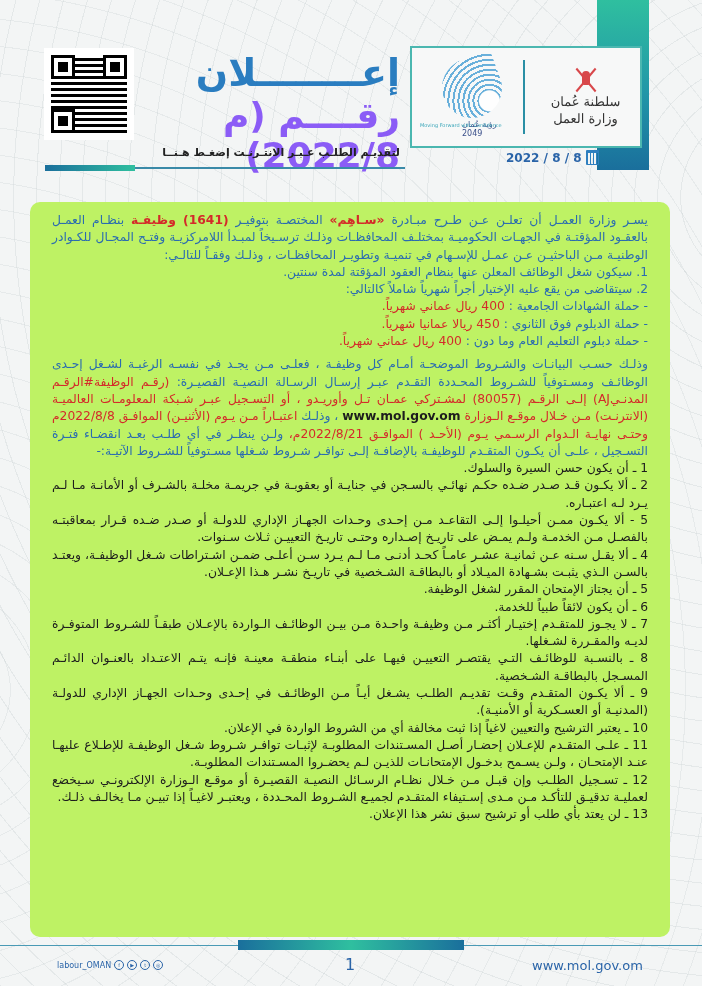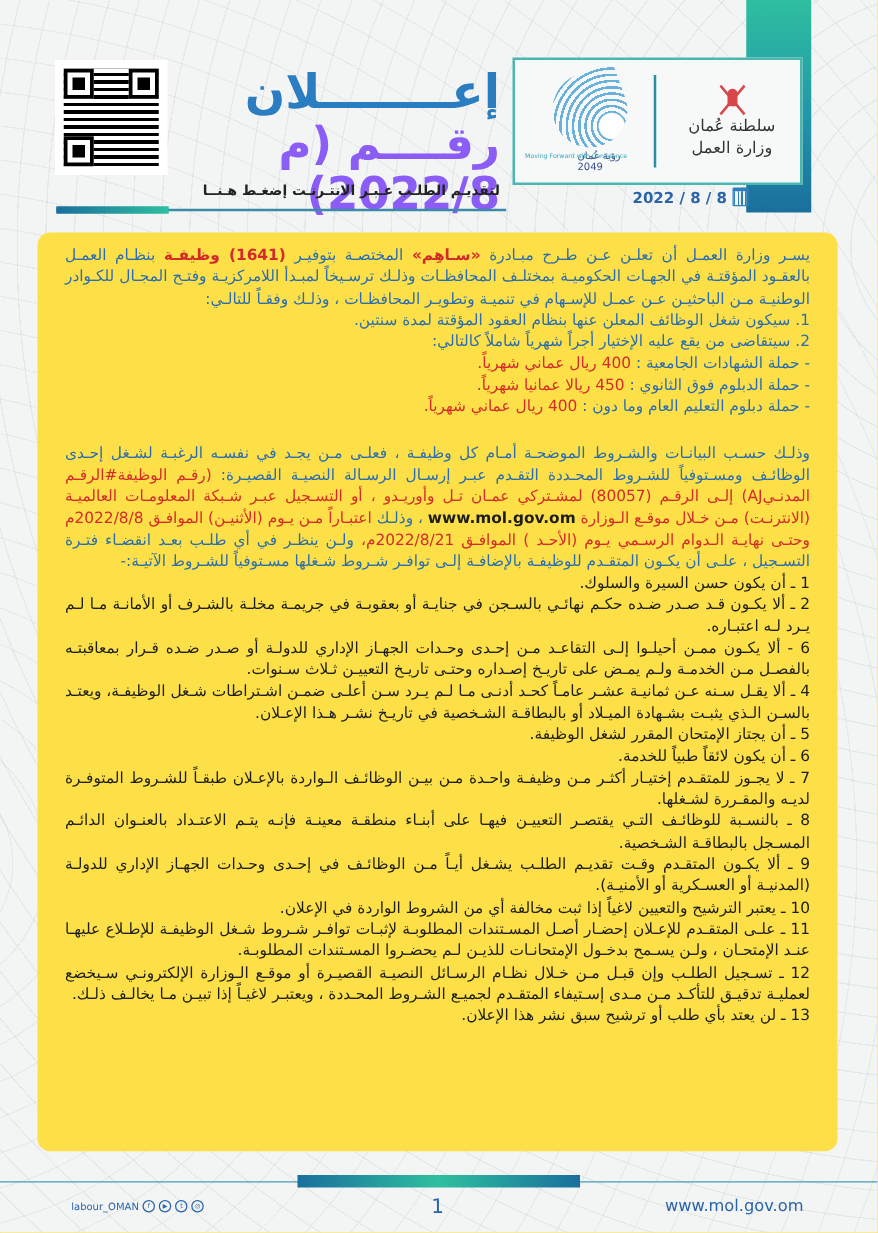--- a/index.html
+++ b/index.html
@@ -96,31 +96,31 @@
   }
   .qr-inner {
     width: 76px; height: 78px; position: relative;
     background:
       repeating-linear-gradient(0deg, #000 0 3px, transparent 3px 6px),
       repeating-linear-gradient(90deg, rgba(255,255,255,0.6) 0 4px, transparent 4px 7px);
   }
   .qr-finder { position: absolute; width: 18px; height: 18px; border: 3px solid #000; background: #fff; }
   .qr-finder::after { content: ""; position: absolute; left: 4px; top: 4px; width: 10px; height: 10px; background: #000; }
   .content-card {
-    position: absolute; left: 30px; top: 186px; width: 640px; height: 735px;
-    background: #fde047; border-radius: 10px; z-index: 2;
+    position: absolute; left: 30px; top: 202px; width: 640px; height: 735px;
+    background: #bef264; border-radius: 10px; z-index: 2;
     padding: 10px 22px 10px 22px; box-sizing: border-box;
     direction: rtl; text-align: justify;
   }
   .p { font-size: 12.3px; line-height: 17.3px; margin: 0; }
   .blue { color: #2b6cb0; }
   .dark { color: #1d1d1d; }
   .red { color: #d42a2a; }
   .bold { font-weight: bold; }
-  .mt { margin-top: 20px; }
+  .mt { margin-top: 6px; }
   .footer-line {
     position: absolute; left: 0; top: 945px; width: 702px; height: 1px; background: #4a9ab5; z-index: 2;
   }
   .footer-bar {
     position: absolute; left: 238px; top: 940px; width: 226px; height: 10px;
     background: linear-gradient(90deg, #1a6f9c, #2fbf9f 50%, #1a6f9c); z-index: 3;
   }
   .footer-social {
     position: absolute; left: 57px; top: 960px; z-index: 3; display: flex; align-items: flex-end; gap: 3px;
     font-size: 8px; color: #2a64a8;
@@ -186,21 +186,21 @@
   <p class="p blue"><span>- حملة الدبلوم فوق الثانوي : </span><span class="red">450 ريالا عمانيا شهرياً.</span></p>
   <p class="p blue"><span>- حملة دبلوم التعليم العام وما دون : </span><span class="red">400 ريال عماني شهرياً.</span></p>
 
   <p class="p blue mt">
     <span>وذلـك حسـب البيانـات والشـروط الموضحـة أمـام كل وظيفـة ، فعلـى مـن يجـد في نفسـه الرغبـة لشـغل إحـدى الوظائـف ومسـتوفياً للشـروط المحـددة التقـدم عبـر إرسـال الرسـالة النصيـة القصيـرة:</span>
     <span class="red">(رقـم الوظيفة#الرقـم المدنـيAJ) إلـى الرقـم (80057) لمشـتركي عمـان تـل وأوريـدو ، أو التسـجيل عبـر شـبكة المعلومـات العالميـة (الانترنـت) مـن خـلال موقـع الـوزارة </span><span class="dark bold">www.mol.gov.om</span><span> ، وذلـك </span><span class="red">اعتبـاراً مـن يـوم (الأثنيـن) الموافـق 2022/8/8م وحتـى نهايـة الـدوام الرسـمي يـوم (الأحـد ) الموافـق 2022/8/21م،</span><span> ولـن ينظـر في أي طلـب بعـد انقضـاء فتـرة التسـجيل ، علـى أن يكـون المتقـدم للوظيفـة بالإضافـة إلـى توافـر شـروط شـغلها مسـتوفياً للشـروط الآتيـة:-</span>
   </p>
 
   <p class="p dark">1 ـ أن يكون حسن السيرة والسلوك.</p>
   <p class="p dark">2 ـ ألا يكـون قـد صـدر ضـده حكـم نهائـي بالسـجن في جنايـة أو بعقوبـة في جريمـة مخلـة بالشـرف أو الأمانـة مـا لـم يـرد لـه اعتبـاره.</p>
-  <p class="p dark">6 - ألا يكـون ممـن أحيلـوا إلـى التقاعـد مـن إحـدى وحـدات الجهـاز الإداري للدولـة أو صـدر ضـده قـرار بمعاقبتـه بالفصـل مـن الخدمـة ولـم يمـض على تاريـخ إصـداره وحتـى تاريـخ التعييـن ثـلاث سـنوات.</p>
+  <p class="p dark">5 - ألا يكـون ممـن أحيلـوا إلـى التقاعـد مـن إحـدى وحـدات الجهـاز الإداري للدولـة أو صـدر ضـده قـرار بمعاقبتـه بالفصـل مـن الخدمـة ولـم يمـض على تاريـخ إصـداره وحتـى تاريـخ التعييـن ثـلاث سـنوات.</p>
   <p class="p dark">4 ـ ألا يقـل سـنه عـن ثمانيـة عشـر عامـاً كحـد أدنـى مـا لـم يـرد سـن أعلـى ضمـن اشـتراطات شـغل الوظيفـة، ويعتـد بالسـن الـذي يثبـت بشـهادة الميـلاد أو بالبطاقـة الشـخصية في تاريـخ نشـر هـذا الإعـلان.</p>
   <p class="p dark">5 ـ أن يجتاز الإمتحان المقرر لشغل الوظيفة.</p>
   <p class="p dark">6 ـ أن يكون لائقاً طبياً للخدمة.</p>
   <p class="p dark">7 ـ لا يجـوز للمتقـدم إختيـار أكثـر مـن وظيفـة واحـدة مـن بيـن الوظائـف الـواردة بالإعـلان طبقـاً للشـروط المتوفـرة لديـه والمقـررة لشـغلها.</p>
   <p class="p dark">8 ـ بالنسـبة للوظائـف التـي يقتصـر التعييـن فيهـا على أبنـاء منطقـة معينـة فإنـه يتـم الاعتـداد بالعنـوان الدائـم المسـجل بالبطاقـة الشـخصية.</p>
   <p class="p dark">9 ـ ألا يكـون المتقـدم وقـت تقديـم الطلـب يشـغل أيـاً مـن الوظائـف في إحـدى وحـدات الجهـاز الإداري للدولـة (المدنيـة أو العسـكرية أو الأمنيـة).</p>
   <p class="p dark">10 ـ يعتبر الترشيح والتعيين لاغياً إذا ثبت مخالفة أي من الشروط الواردة في الإعلان.</p>
   <p class="p dark">11 ـ علـى المتقـدم للإعـلان إحضـار أصـل المسـتندات المطلوبـة لإثبـات توافـر شـروط شـغل الوظيفـة للإطـلاع عليهـا عنـد الإمتحـان ، ولـن يسـمح بدخـول الإمتحانـات للذيـن لـم يحضـروا المسـتندات المطلوبـة.</p>
   <p class="p dark">12 ـ تسـجيل الطلـب وإن قبـل مـن خـلال نظـام الرسـائل النصيـة القصيـرة أو موقـع الـوزارة الإلكترونـي سـيخضع لعمليـة تدقيـق للتأكـد مـن مـدى إسـتيفاء المتقـدم لجميـع الشـروط المحـددة ، ويعتبـر لاغيـاً إذا تبيـن مـا يخالـف ذلـك.</p>
   <p class="p dark">13 ـ لن يعتد بأي طلب أو ترشيح سبق نشر هذا الإعلان.</p>

